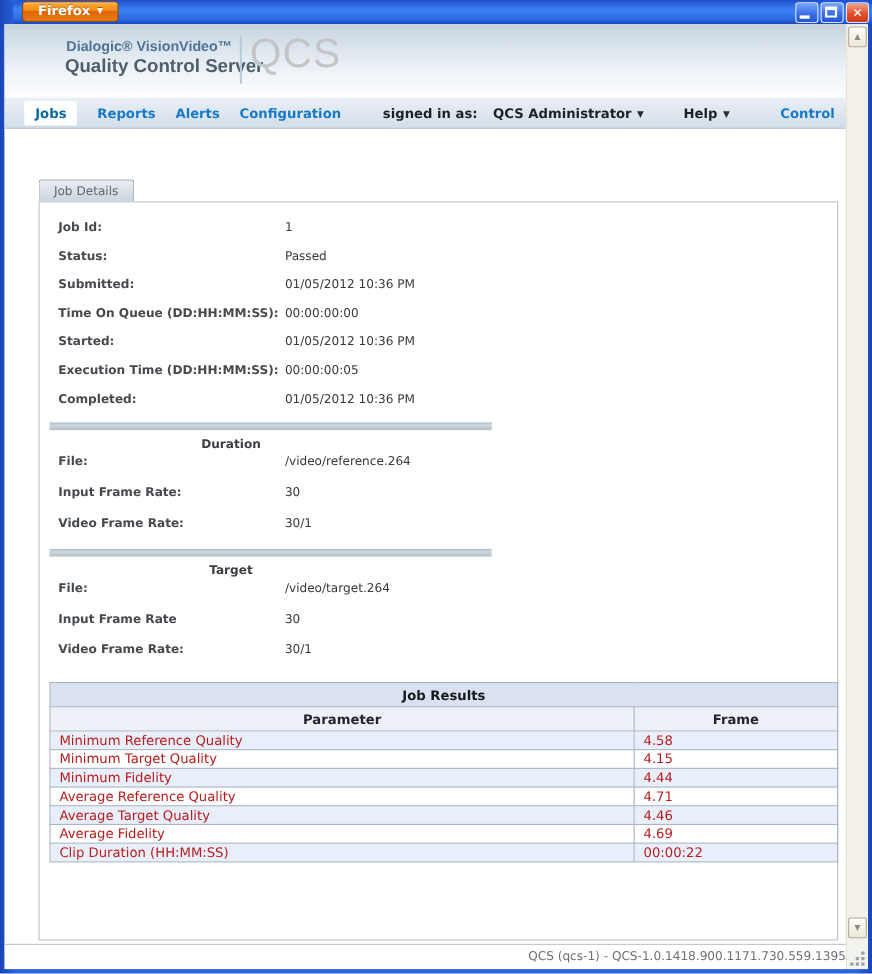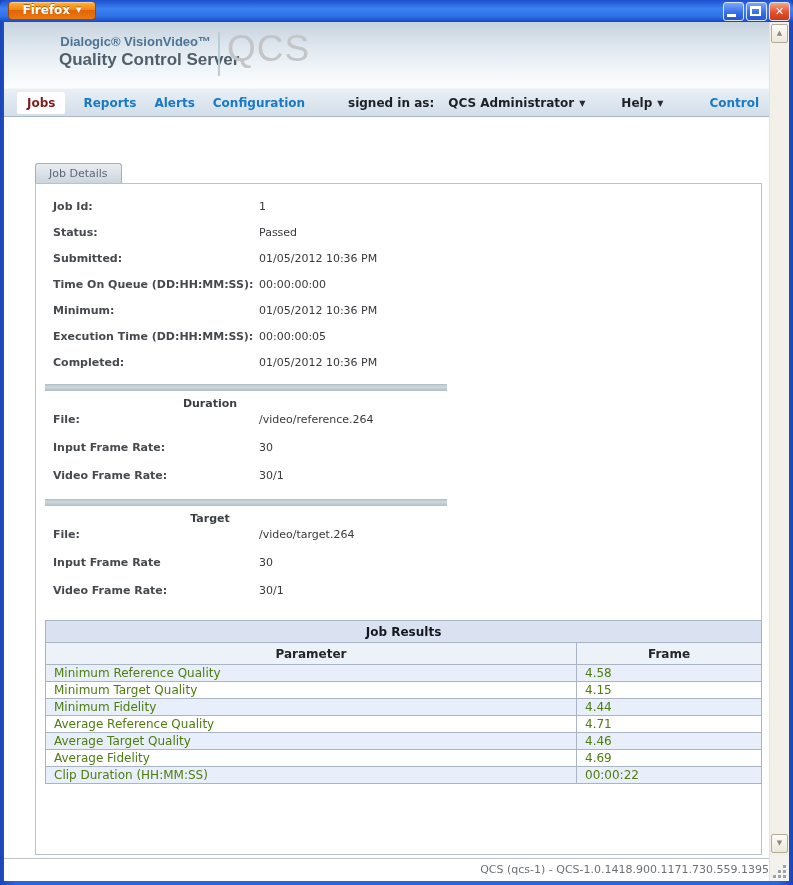--- a/index.html
+++ b/index.html
@@ -3,21 +3,21 @@
 <meta charset="utf-8">
 <style>
   * { box-sizing: border-box; }
   html,body { margin:0; padding:0; }
   body {
     width:793px; height:885px; position:relative; overflow:hidden;
     font-family:"DejaVu Sans","Liberation Sans",sans-serif;
     background:linear-gradient(90deg,#1a45b8 0%,#2b66e0 2%,#2b66e0 98%,#1a45b8 100%);
   }
   
-  .titlebar { position:absolute; top:0; left:0; right:0; height:22px;
+  .titlebar { position:absolute; top:0; left:12px; right:0; height:22px;
     background:linear-gradient(180deg,#1e4fd0 0%,#3c82f2 40%,#2e6fe8 75%,#1a46c0 100%);
     border-radius:6px 6px 0 0; }
   .firefox-btn { position:absolute; left:8px; top:1px; width:88px; height:19px;
     background:linear-gradient(180deg,#ffb13e 0%,#f28711 45%,#e0650a 50%,#ea7a0e 100%);
     border:1px solid #96490a; border-radius:4px; color:#fff; font-weight:bold; font-size:12px;
     text-align:center; line-height:17px; text-shadow:0 -1px 0 rgba(110,55,0,.55);
     box-shadow:inset 0 1px 0 rgba(255,255,255,.45); cursor:pointer; }
   .ff-caret { font-size:7px; margin-left:6px; vertical-align:2px; }
   .win-controls { position:absolute; top:2px; right:3px; display:flex; gap:2px; }
   .win-btn { width:21px; height:19px; border:1px solid #dce6fa; border-radius:3px; position:relative; cursor:pointer; }
@@ -37,21 +37,21 @@
   .brand-1 { font-size:13px; font-weight:bold; color:#4d7396; white-space:nowrap; }
   .brand-2 { font-size:17px; font-weight:bold; color:#4f5e6b; margin-top:1px; white-space:nowrap; }
   .brand-divider { position:absolute; left:214px; top:10px; width:2px; height:44px; background:#bccbd8; }
   .qcs { position:absolute; left:223px; top:6px; font-family:"Liberation Sans",sans-serif;
     font-size:37px; font-weight:normal; color:#c3c5c7; letter-spacing:1px; }
   
   .navbar { position:absolute; top:66px; left:0; width:765px; height:29px;
     background:linear-gradient(180deg,#e9eff5 0%,#d3dee9 100%);
     border-top:1px solid #f5f8fb; border-bottom:1px solid #a9b8c6;
     display:flex; align-items:center; font-size:12px; font-weight:bold; }
-  .nav-active { background:#fff; color:#7f1d1d; padding:4px 10px; border-radius:2px; margin-left:13px; cursor:pointer; }
+  .nav-active { background:#fff; color:#0369a1; padding:4px 10px; border-radius:2px; margin-left:18px; cursor:pointer; }
   .nav-link { color:#177ac9; margin-left:18px; cursor:pointer; white-space:nowrap; }
   .signed-label { margin-left:auto; color:#1d2126; white-space:nowrap; }
   .user-menu { color:#1d2126; margin-left:14px; cursor:pointer; white-space:nowrap; }
   .help-menu { color:#1d2126; margin-left:36px; cursor:pointer; white-space:nowrap; }
   .logout { color:#177ac9; margin-left:46px; margin-right:10px; cursor:pointer; white-space:nowrap; }
   .caret { font-size:8px; vertical-align:1px; margin-left:5px; color:#2a2d31; }
   
   .tab { position:absolute; left:31px; top:141px; height:20px; padding:0 13px; line-height:20px;
     background:linear-gradient(180deg,#e9edf1 0%,#ccd5dd 100%);
     border:1px solid #a3b0ba; border-bottom:none; border-radius:3px 3px 0 0;
@@ -66,21 +66,21 @@
     background:linear-gradient(180deg,#b0bcc5 0%,#cdd7dd 40%,#b2bec7 100%); }
   .sec-title { margin-left:9px; width:330px; height:19px; line-height:19px; text-align:center;
     font-weight:bold; font-size:11px; color:#3c3f43; }
   
   .results-wrap { margin:8px 0 10px 9px; width:716px; }
   table.results { width:716px; border-collapse:collapse; font-size:12px; table-layout:fixed; }
   table.results td { border:1px solid #a9b4c4; overflow:hidden; white-space:nowrap; }
   .col-param { width:531px; } .col-value { width:185px; }
   .t-title td { background:#dae2f1; font-weight:bold; text-align:center; height:22px; color:#15181c; }
   .t-head td  { background:#edf1f8; font-weight:bold; text-align:center; height:22px; color:#23262a; }
-  tbody.t-body td { height:16px; padding-left:8px; color:#4d7c0f; background:#fff; }
+  tbody.t-body td { height:16px; padding-left:8px; color:#b91c1c; background:#fff; }
   tbody.t-body tr:nth-child(odd) td { background:#e9effa; }
   
   .footer { position:absolute; left:0; top:836px; width:765px; border-top:1px solid #bfc3c7;
     text-align:right; font-size:11px; color:#6d7175; padding-top:4px; }
   
   .scrollbar { position:absolute; right:0; top:0; width:20px; height:859px;
     background:#f2f0e9; border-left:1px solid #e6e2d6; }
   .sb-btn { position:absolute; left:1px; width:17px; height:19px;
     background:linear-gradient(180deg,#fdfcf9 0%,#ece7da 100%);
     border:1px solid #b3ab96; border-radius:2px; color:#8d897b; font-size:7px;
@@ -154,21 +154,21 @@
 
           <div class="field-row">
             <span class="flabel">Submitted:</span><span class="fvalue">01/05/2012 10:36 PM</span>
           </div>
 
           <div class="field-row">
             <span class="flabel">Time On Queue (DD:HH:MM:SS):</span><span class="fvalue">00:00:00:00</span>
           </div>
 
           <div class="field-row">
-            <span class="flabel">Minimum:</span><span class="fvalue">01/05/2012 10:36 PM</span>
+            <span class="flabel">Started:</span><span class="fvalue">01/05/2012 10:36 PM</span>
           </div>
 
           <div class="field-row">
             <span class="flabel">Execution Time (DD:HH:MM:SS):</span><span class="fvalue">00:00:00:05</span>
           </div>
 
           <div class="field-row">
             <span class="flabel">Completed:</span><span class="fvalue">01/05/2012 10:36 PM</span>
           </div>
 

